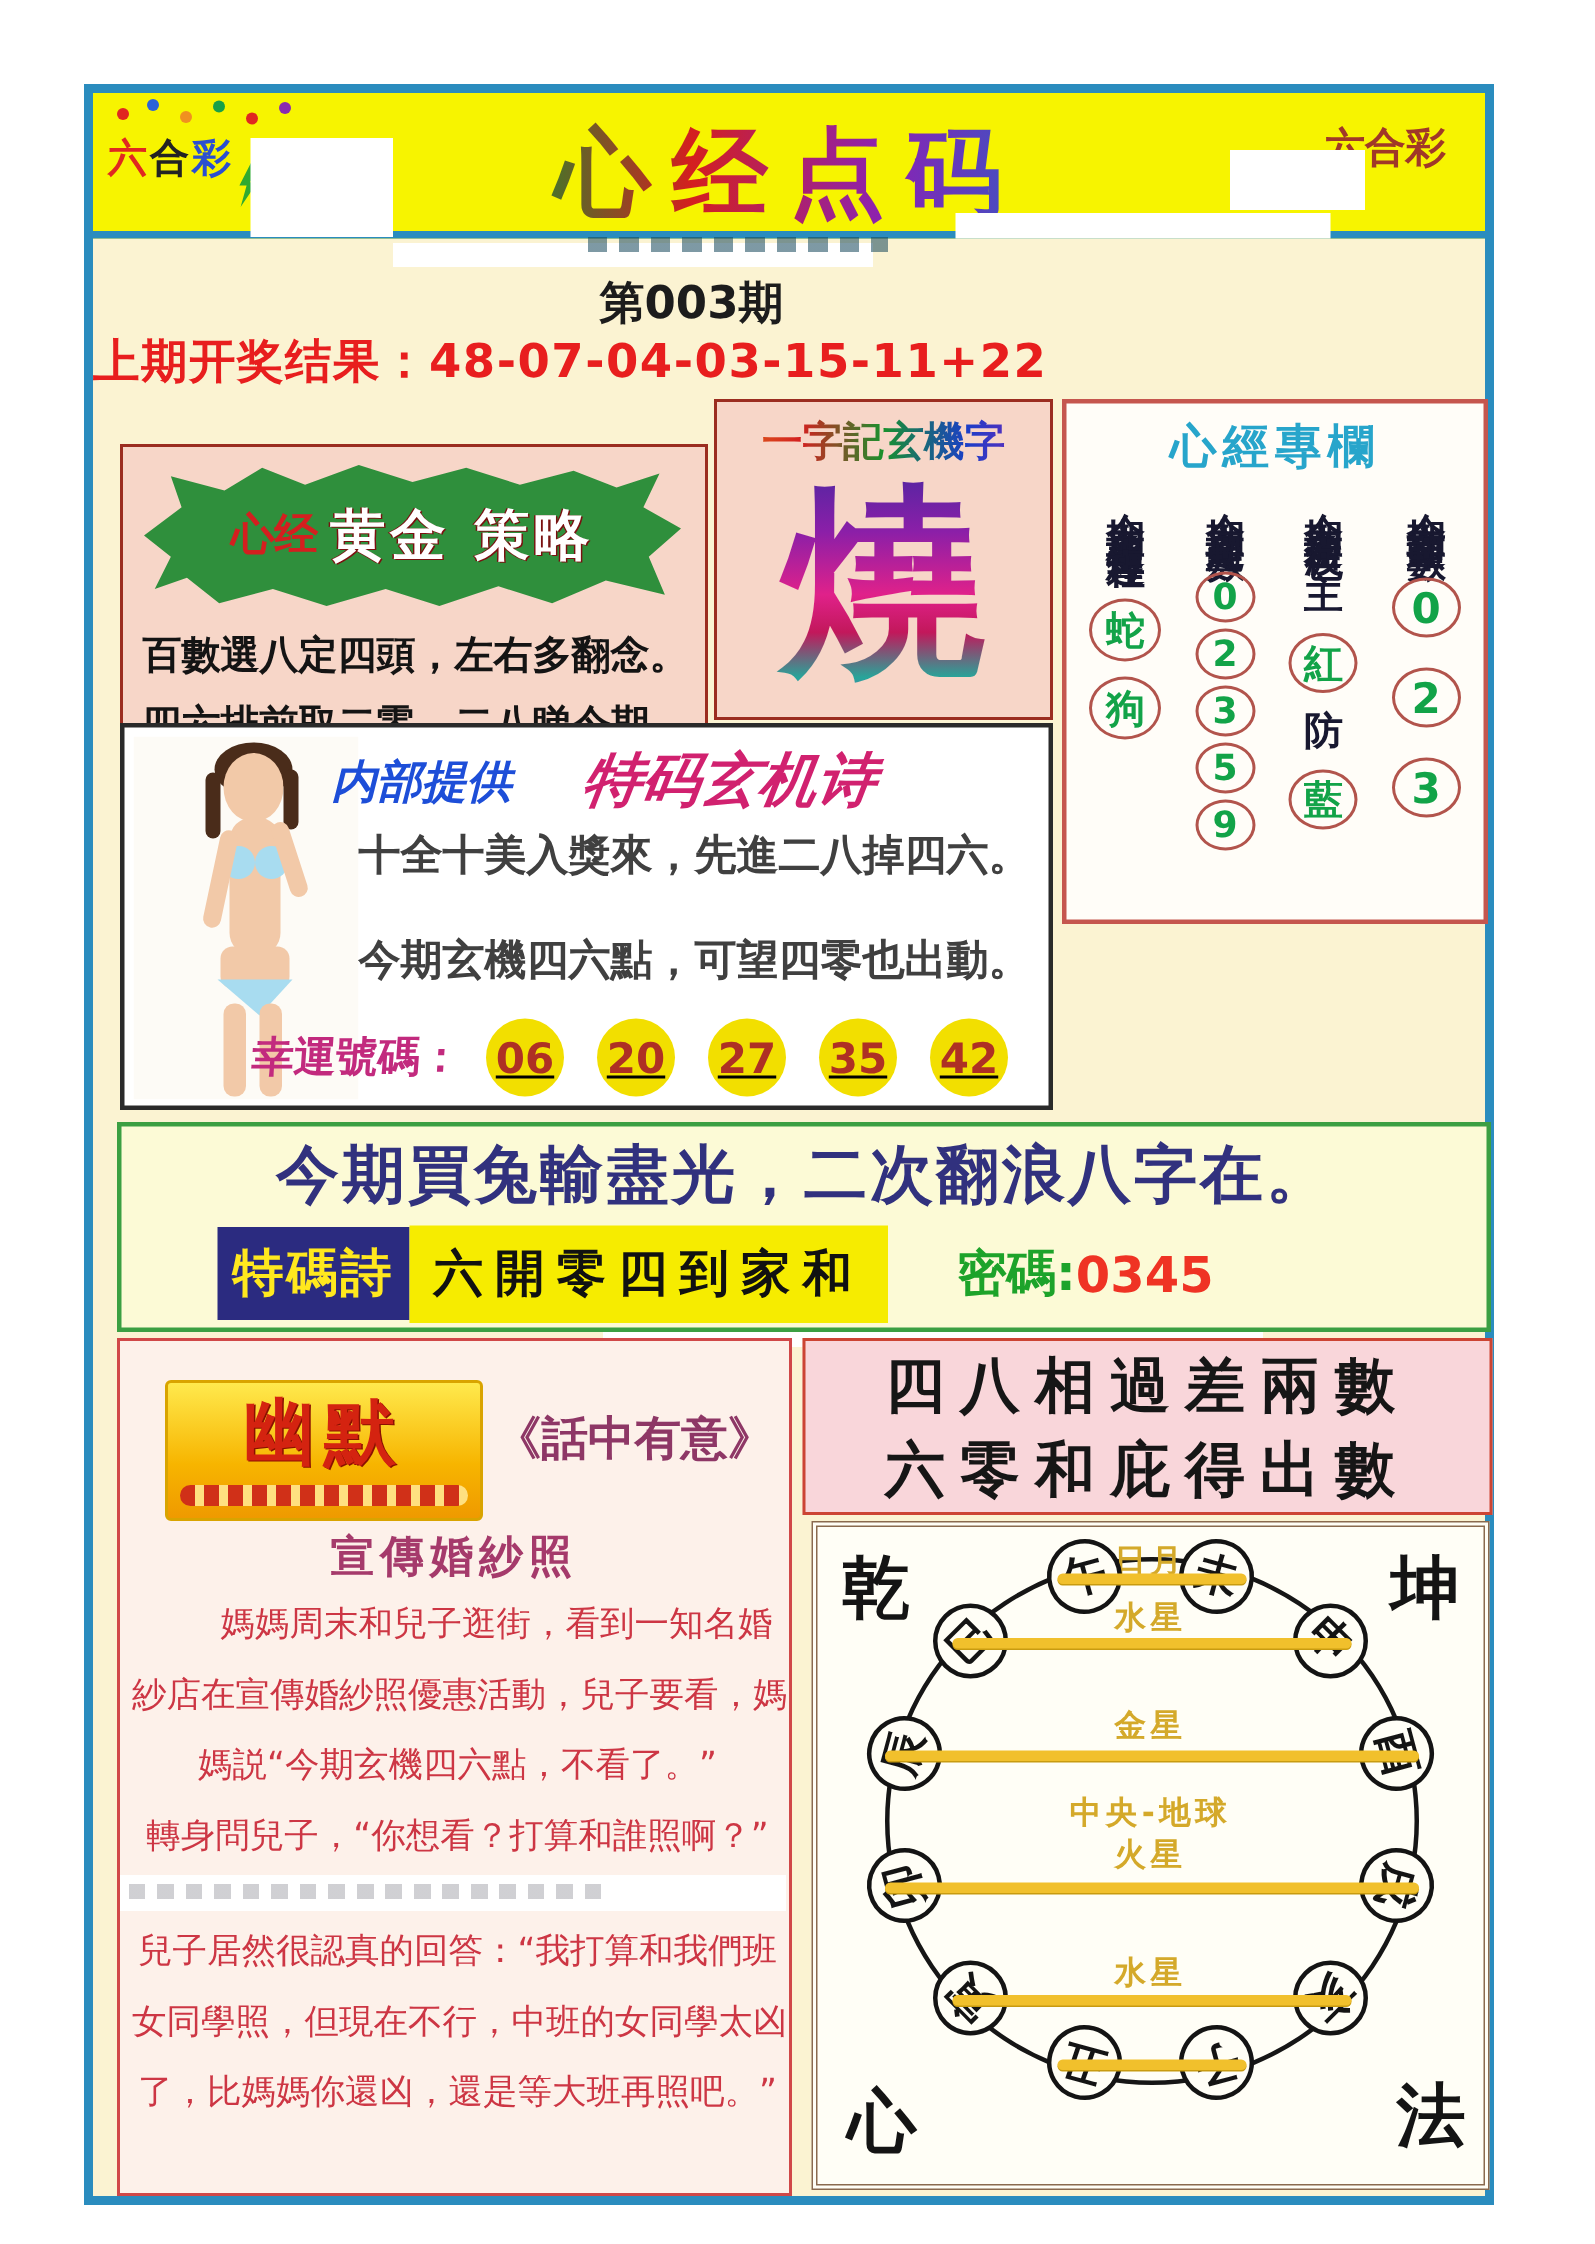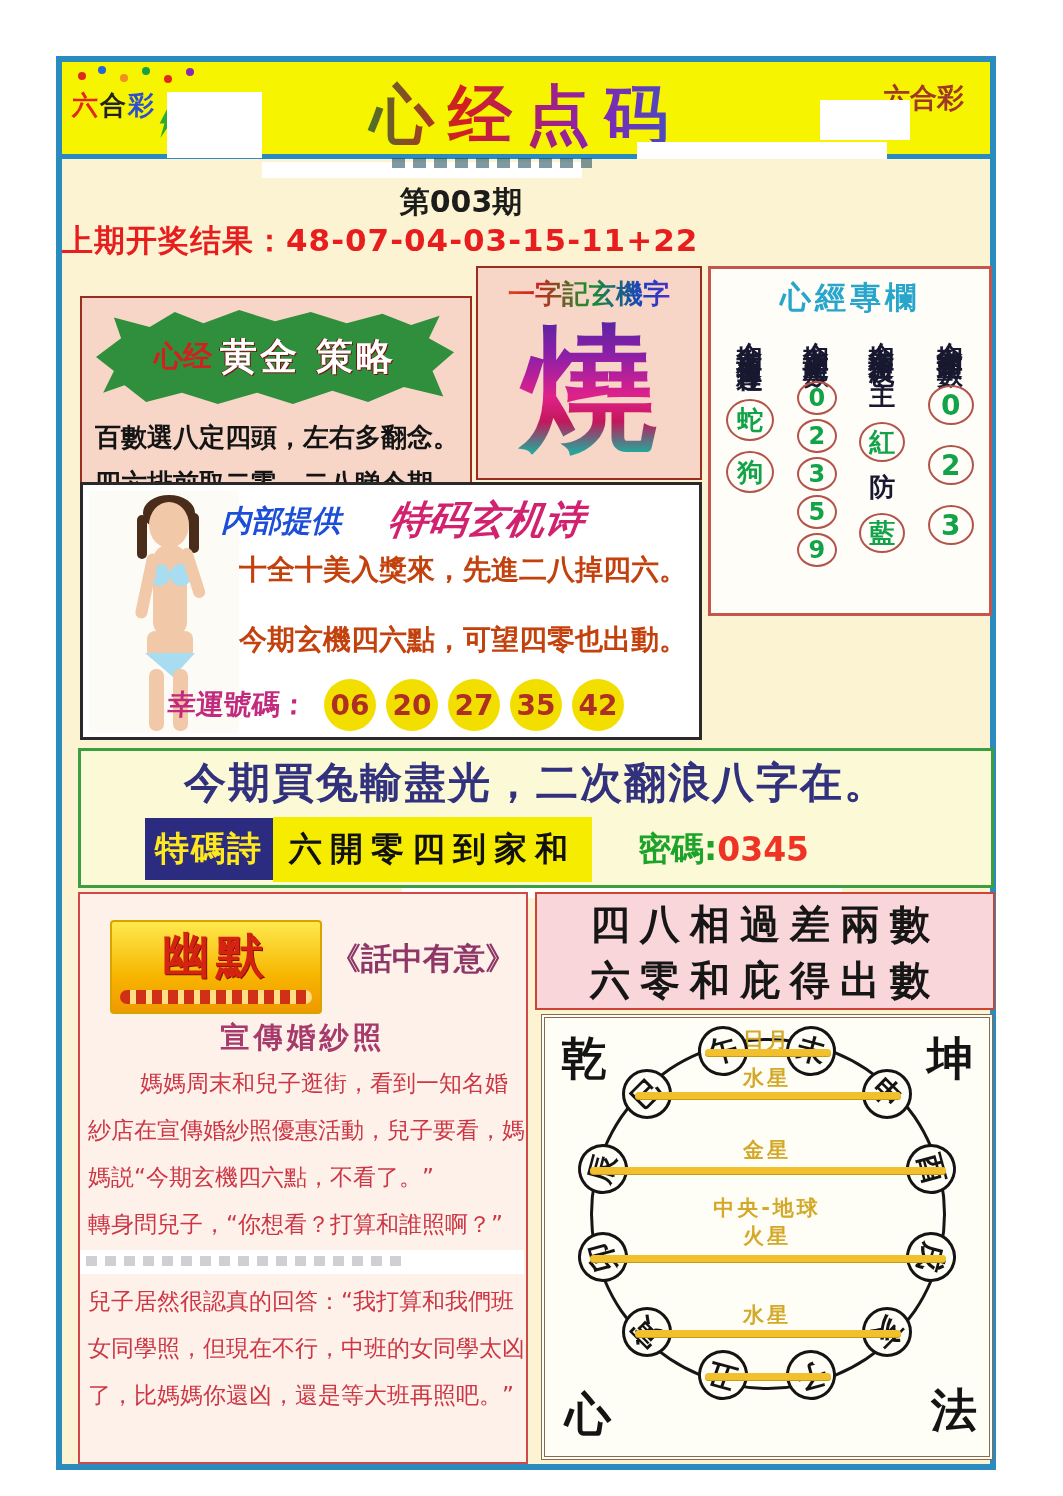--- a/index.html
+++ b/index.html
@@ -77,25 +77,25 @@
 
   
   .poemBox{position:absolute;left:18px;top:420px;width:622px;height:258px;background:#ffffff;
     border:3px solid #2a2a2a;}
   .photo{position:absolute;left:6px;top:6px;width:150px;height:242px;}
   .provider{position:absolute;left:138px;top:16px;color:#1d4ed8;font-size:30px;font-weight:bold;
     font-style:italic;}
   .poem-title{position:absolute;left:306px;top:8px;color:#d1216f;font:bold 39px "DejaVu Serif",serif;
     font-style:italic;transform:skewX(-8deg);}
   .poem-line{position:absolute;left:150px;right:6px;text-align:center;
-    font:bold 28px "DejaVu Serif",serif;color:#c2410c;}
+    font:bold 28px "DejaVu Serif",serif;color:#404040;}
   .poem-line.l1{top:66px;} .poem-line.l2{top:136px;}
   .lucky{position:absolute;left:85px;top:194px;display:flex;align-items:center;gap:16px;}
   .lucky-label{color:#c22a7e;font:bold 28px "DejaVu Serif",serif;transform:skewX(-4deg);}
-  .lucky-nums{display:flex;gap:10px;}
+  .lucky-nums{display:flex;gap:22px;text-decoration:underline;}
   .lucky-nums .num{width:52px;height:52px;border-radius:50%;background:#f2df00;color:#ae3024;
     font-size:28px;font-weight:bold;display:flex;align-items:center;justify-content:center;}
 
   
   .banner{position:absolute;left:16px;top:686px;width:916px;height:140px;background:#fcfad6;
     border:3px solid #3b9f42;}
   .headline{position:absolute;left:0;top:4px;width:100%;text-align:center;color:#31317e;
     font-size:42px;font-weight:bold;letter-spacing:2px;}
   .bline2{position:absolute;left:64px;top:64px;height:68px;display:flex;align-items:center;}
   .poem-label{background:#2b2b80;color:#ffe81e;font:bold 34px "DejaVu Serif",serif;
@@ -111,21 +111,21 @@
   .badge{position:absolute;left:30px;top:26px;width:212px;height:94px;border:2px solid #d9a400;
     background:linear-gradient(180deg,#ffe94d,#f7b500 60%,#ef9a00);border-radius:4px;
     text-align:center;}
   .badge-text{font:bold 48px "DejaVu Serif",serif;color:#d42310;letter-spacing:6px;
     text-shadow:1px 1px 0 #8a1000;line-height:66px;}
   .badge-wave{position:absolute;left:8px;right:8px;bottom:8px;height:14px;border-radius:7px;
     background:repeating-linear-gradient(90deg,#d03018 0 10px,#ffe080 10px 16px);}
   .tagline{position:absolute;left:250px;top:44px;color:#8e3766;font-size:31px;font-weight:bold;}
   .humor-title{position:absolute;left:0;top:124px;width:100%;text-align:center;color:#a53a6b;
     font-size:29px;font-weight:bold;letter-spacing:4px;}
-  .story{position:absolute;left:8px;right:4px;font-size:23px;color:#cd3644;line-height:47px;}
+  .story{position:absolute;left:8px;right:4px;font-size:23px;color:#cd3644;line-height:47px;text-align:center;}
   .story-a{top:166px;} .story-b{top:384px;}
   .story-line{display:block;white-space:nowrap;}
   .story-a .story-line:first-child{text-indent:52px;}
   .erased-strip{position:absolute;left:0px;right:2px;top:356px;height:24px;background:#ffffff;}
   .erased-strip:after{content:"";position:absolute;left:6px;top:6px;right:120px;height:10px;
     background:repeating-linear-gradient(90deg,rgba(120,120,130,.35) 0 11px,transparent 11px 19px);}
 
   
   .couplet{position:absolute;left:473px;top:830px;width:460px;height:118px;background:#f9d6da;
     border:2px solid #cc4433;text-align:center;padding-top:2px;}

